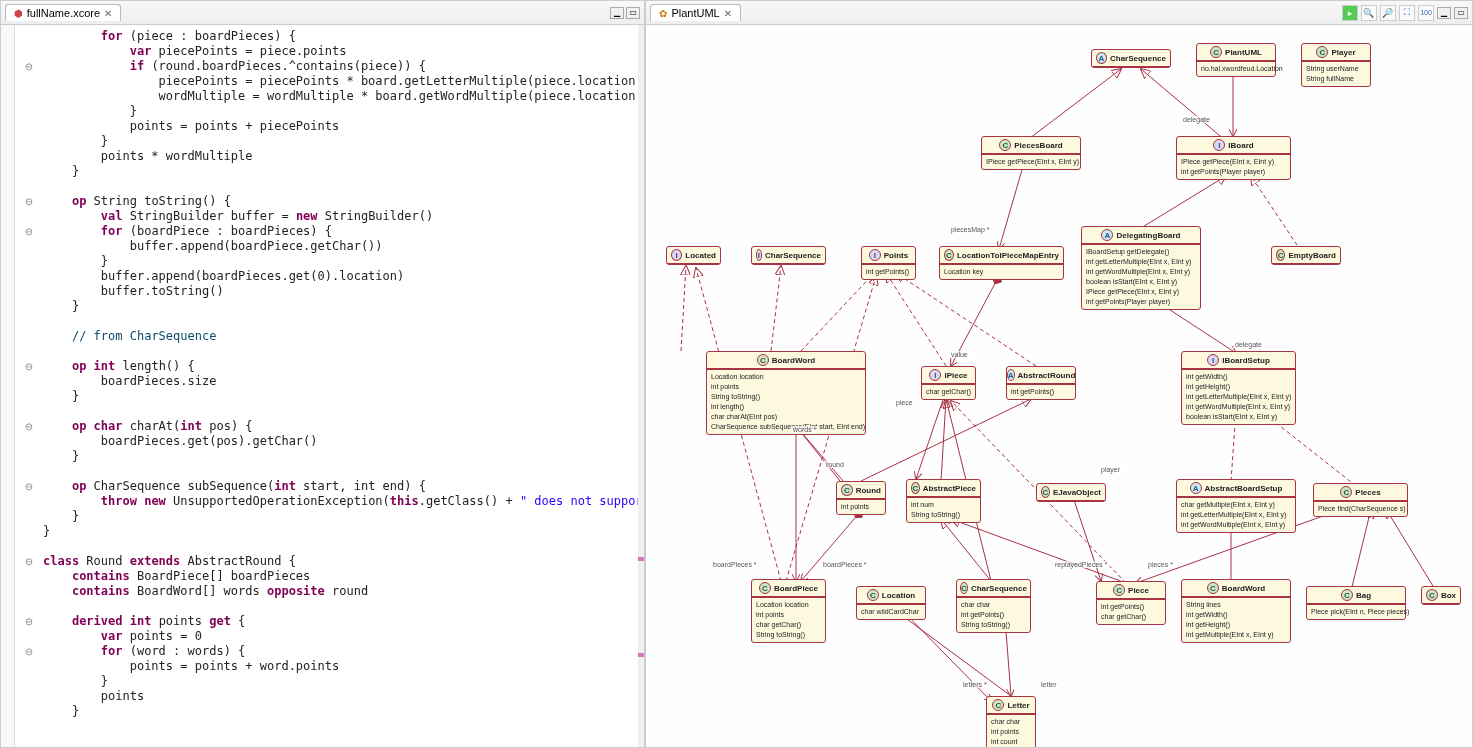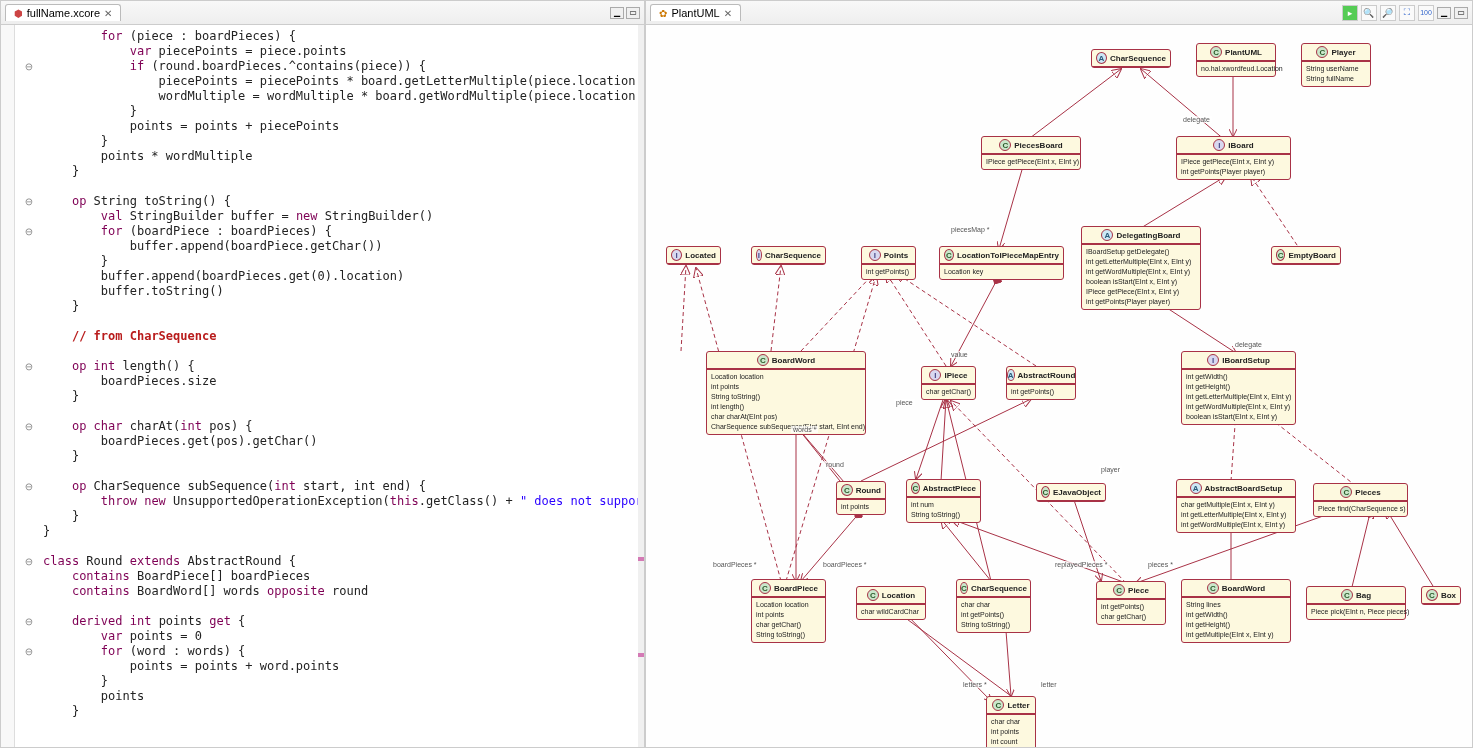--- a/index.html
+++ b/index.html
@@ -11,23 +11,23 @@
 .tab { display: flex; align-items: center; gap: 4px; padding: 2px 8px; background: #fff; border: 1px solid #bbb; border-bottom: none; border-radius: 3px 3px 0 0; font-size: 11px; }
 .tab-close { cursor: pointer; color: #666; font-size: 10px; }
 .tab-spacer { flex: 1; }
 .toolbar-icons { display: flex; gap: 3px; align-items: center; }
 .tool-ico { width: 16px; height: 16px; display: flex; align-items: center; justify-content: center; border: 1px solid #ccc; background: #fafafa; font-size: 9px; cursor: pointer; }
 .ruler { width: 14px; background: #f8f8f8; border-right: 1px solid #ddd; }
 .editor-body { flex: 1; display: flex; overflow: hidden; }
 .gutter { width: 28px; background: #fff; padding-top: 4px; }
 .fold { color: #888; font-size: 10px; text-align: center; line-height: 15px; height: 15px; cursor: pointer; }
 .code { flex: 1; font-family: Menlo, Consolas, monospace; font-size: 12px; line-height: 15px; white-space: pre; padding: 4px 0; overflow: hidden; color: #222; }
-.kw { color: #7f0055; font-weight: normal; }
+.kw { color: #7f0055; font-weight: bold; }
 .str { color: #2a00ff; }
-.cm { color: #b91c1c; font-weight: bold; }
+.cm { color: #0c4a6e; }
 .diagram { flex: 1; position: relative; background: #fefefe; overflow: hidden; }
 .uml { position: absolute; background: #fdf9df; border: 1.5px solid #a83246; border-radius: 3px; font-size: 8px; color: #222; }
 .uml-head { display: flex; align-items: center; gap: 3px; padding: 2px 4px; border-bottom: 1px solid #a83246; font-weight: bold; justify-content: center; }
 .uml-body { padding: 2px 4px; border-top: 1px solid #a83246; line-height: 10px; font-size: 7px; }
 .uml-body div { white-space: nowrap; }
 .stereo { width: 12px; height: 12px; border-radius: 50%; border: 1.5px solid #a83246; display: flex; align-items: center; justify-content: center; font-size: 8px; font-weight: bold; background: #cbe7cb; color: #2a5a2a; }
 .stereo.i { background: #d8d8f0; color: #4a4a8a; }
 .stereo.a { background: #cde8f5; color: #2a5a7a; }
 svg.lines { position: absolute; inset: 0; width: 100%; height: 100%; pointer-events: none; }
 .lbl { position: absolute; font-size: 7px; color: #555; background: rgba(255,255,255,0.7); padding: 0 2px; }

